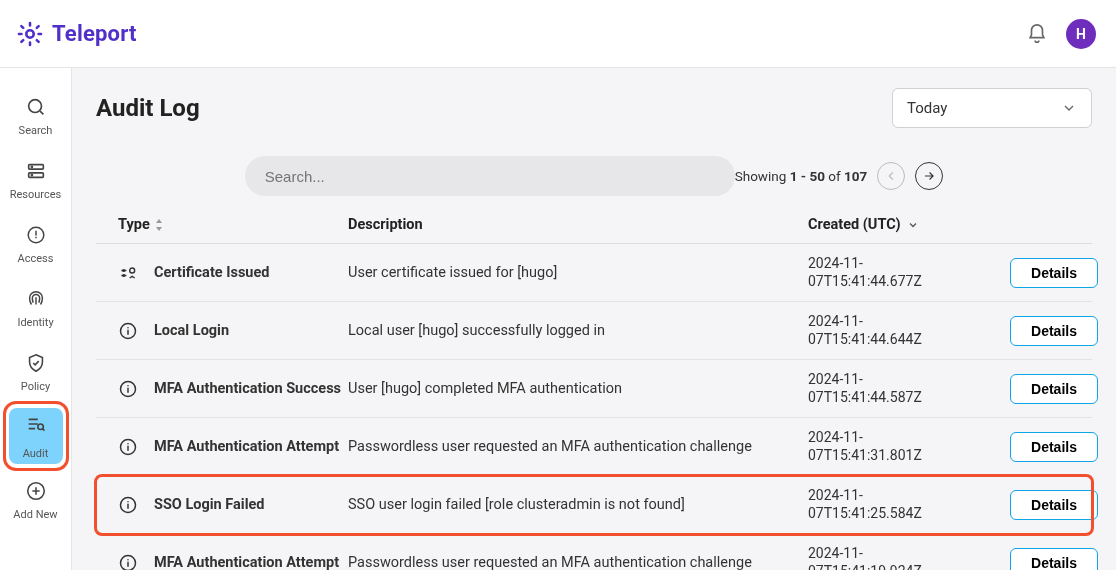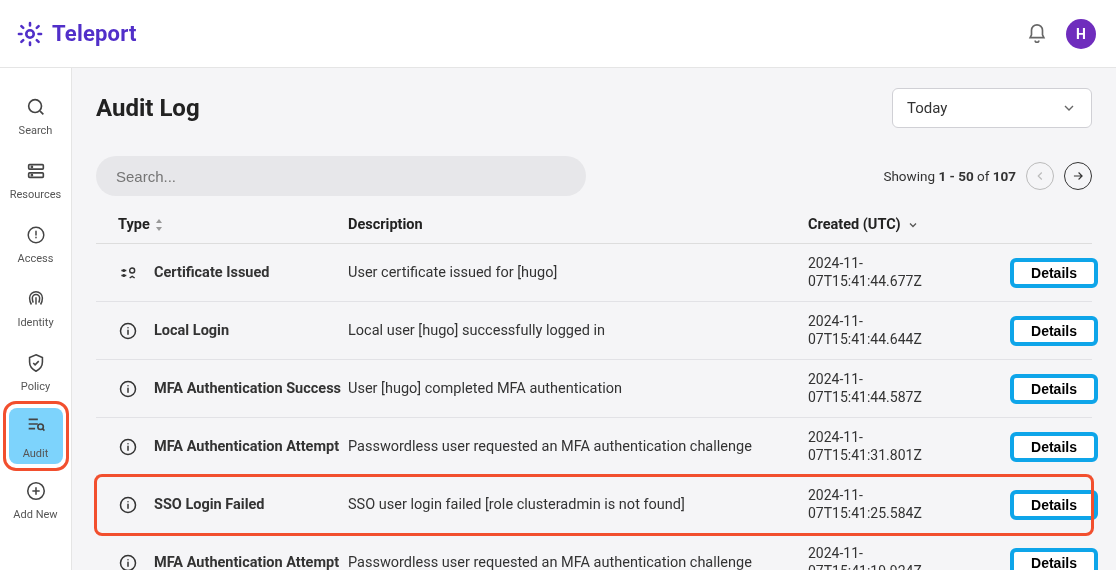--- a/index.html
+++ b/index.html
@@ -24,38 +24,38 @@
   .side-item.active-wrap { outline: 3px solid #f24f2e; border-radius:10px; padding:2px; }
   .side-item .lbl { font-size:11px; color:#555;}
   .side-item.audit .inner { background:#7dd3fc; border-radius:8px; width:54px; height:56px; display:flex; flex-direction:column; align-items:center; justify-content:center; gap:12px;}
   
   
   .main { flex:1; background:#f5f5f7; padding: 20px 24px 0 24px; overflow:hidden;}
   .header-row { display:flex; align-items:center; justify-content:space-between; margin-bottom:28px;}
   .page-title { font-size:24px; font-weight:700; color:#222;}
   .date-select { background:#fff; border:1px solid #d0d0d5; border-radius:6px; height:40px; width:200px; display:flex; align-items:center; justify-content:space-between; padding:8px 14px; font-size:15px; color:#333; cursor:pointer;}
   
-  .toolbar { display:flex; align-items:center; justify-content:space-between; margin-bottom:10px;}
+  .toolbar { display:flex; align-items:center; justify-content:center; margin-bottom:10px;}
   .search { background:#e7e7ea; border-radius:999px; height:40px; width:490px; display:flex; align-items:center; padding:0 20px; color:#777;}
   .search input { border:none; background:transparent; outline:none; font-size:15px; width:100%; color:#333;}
   .pager { display:flex; align-items:center; gap:10px; font-size:13.5px; color:#333;}
   .pager .circ { width:28px; height:28px; border-radius:50%; border:1.5px solid #333; display:flex; align-items:center; justify-content:center; cursor:pointer;}
   .pager .circ.disabled { border-color:#bbb; color:#bbb;}
   
   
   .table { width:100%; }
   .thead, .trow { display:grid; grid-template-columns: 230px 460px 160px 130px; align-items:center; padding: 0 22px;}
   .thead { height:38px; font-weight:700; font-size:14.5px; color:#222; border-bottom:1px solid #ddd;}
   .trow { height:58px; border-bottom:1px solid #e2e2e6; font-size:14.5px; color:#333;}
   .type-cell { display:flex; align-items:center; gap:16px;}
   .type-cell .t-icon { width:20px; height:20px; color:#333; flex-shrink:0;}
   .type-cell .t-label { font-weight:700;}
   .desc-cell { color:#333; }
   .created-cell { font-size:14px; line-height:1.25; color:#333;}
-  .details-btn { border:4px solid #0ea5e9; background:#fff; border-radius:6px; height:30px; width:88px; font-size:14px; font-weight:600; cursor:pointer; justify-self:end;}
+  .details-btn { border:1px solid #0ea5e9; background:#fff; border-radius:6px; height:30px; width:88px; font-size:14px; font-weight:600; cursor:pointer; justify-self:end;}
   .sort-caret { font-size:10px; color:#888; margin-left:4px;}
   
   .row-highlight { outline:3px solid #f24f2e; outline-offset:-1px; border-radius:6px;}
   
   .th-flex {display:flex; align-items:center;}
 </style>
 </head>
 <body>
 
 <div class="topbar">

